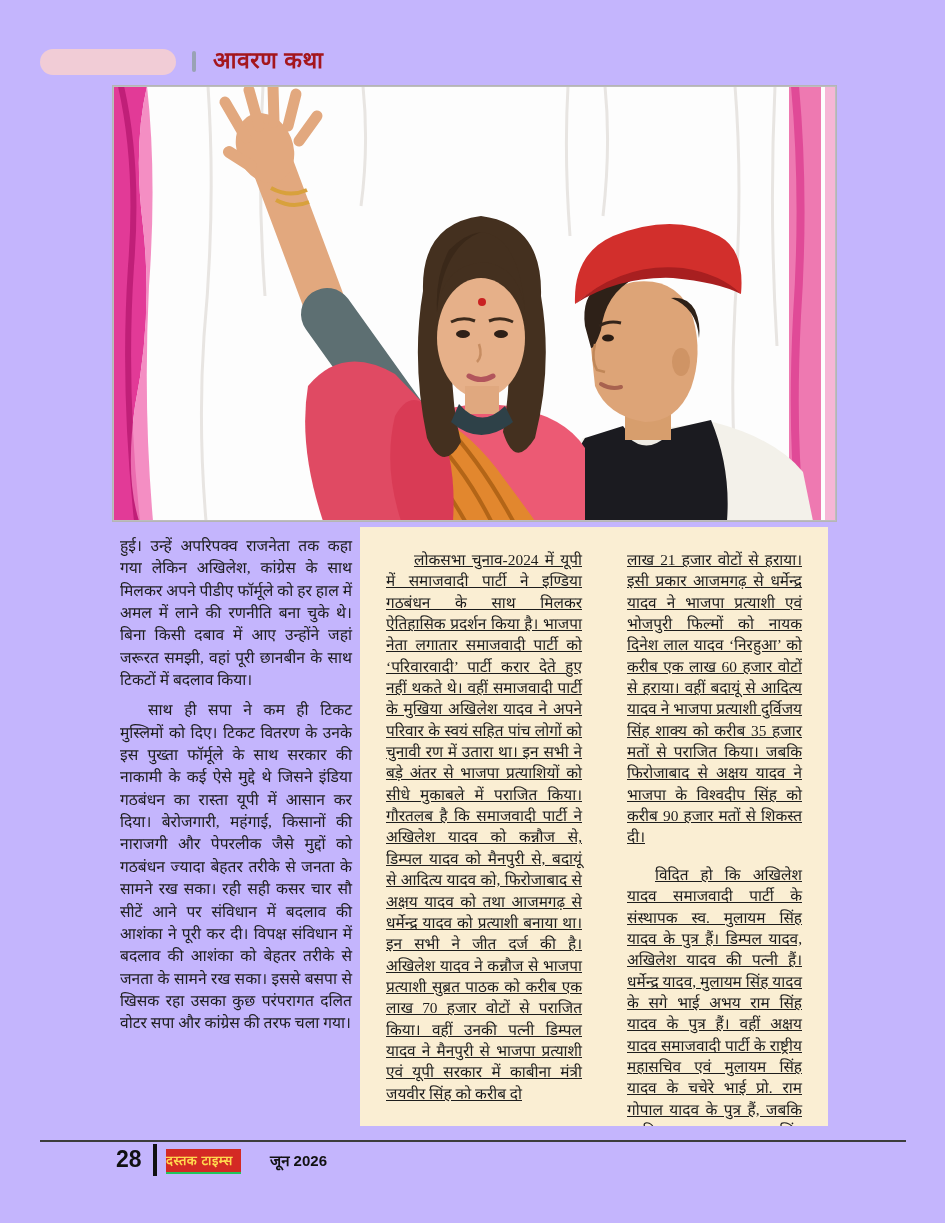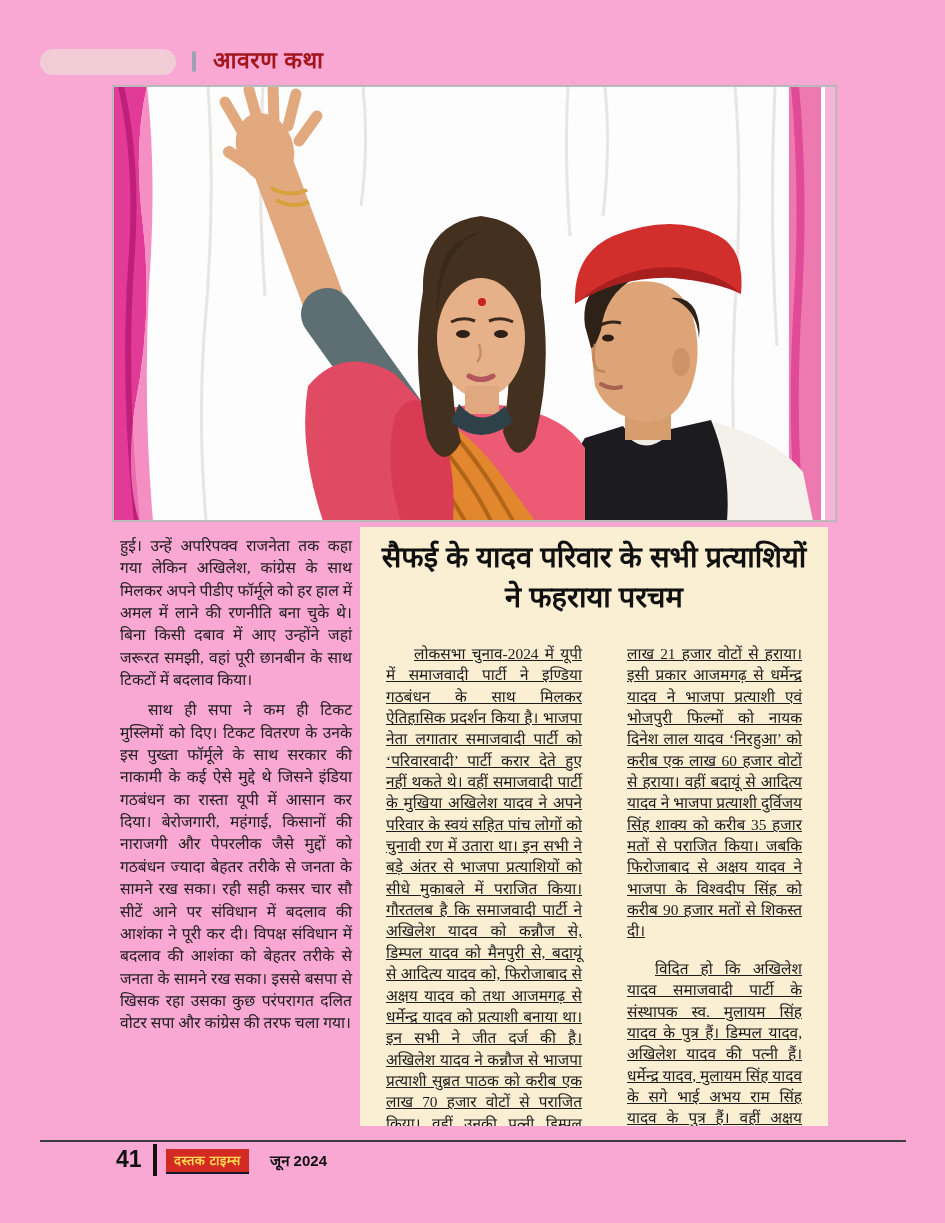--- a/index.html
+++ b/index.html
@@ -1,17 +1,17 @@
 <!DOCTYPE html>
 <html><head>
 <meta charset="utf-8">
 <style>
   html,body{margin:0;padding:0;}
   body{width:945px;height:1223px;background:#ffffff;overflow:hidden;}
-  .page{position:relative;width:945px;height:1223px;background:#f9a8d4;
+  .page{position:relative;width:945px;height:1223px;background:#c4b5fd;
         font-family:"Liberation Serif","DejaVu Serif",serif;color:#1d1d1d;}
 
   
   .hdr-pill{position:absolute;left:40px;top:49px;width:136px;height:26px;
             border-radius:13px;background:#f1ccd6;}
   .hdr-bar{position:absolute;left:192px;top:51px;width:4px;height:21px;
            border-radius:2px;background:#99a2b4;}
   .hdr-label{position:absolute;left:213px;top:43px;font-family:"Liberation Sans","DejaVu Sans",sans-serif;
              font-size:23px;font-weight:bold;color:#a4161d;letter-spacing:.5px;}
 
@@ -37,21 +37,21 @@
   .bcol2{flex:1 1 auto;}
   .bcol p{margin:16px;text-decoration:underline;}
 
   
   .f-rule{position:absolute;left:40px;top:1140px;width:866px;height:2px;background:#3c3c3c;}
   .f-num{position:absolute;left:116px;top:1146px;font-family:"Liberation Sans","DejaVu Sans",sans-serif;
          font-size:23px;font-weight:bold;color:#111;}
   .f-bar{position:absolute;left:153px;top:1144px;width:4px;height:32px;background:#111;}
   .f-logo{position:absolute;left:166px;top:1149px;background:#d42a24;color:#ffd94f;
           font-family:"Liberation Sans","DejaVu Sans",sans-serif;font-size:13px;font-weight:bold;
-          padding:2px 8px 3px 8px;border-bottom:2px solid #0f172a;letter-spacing:.5px;}
+          padding:2px 8px 3px 0;border-bottom:2px solid #22c55e;letter-spacing:.5px;}
   .f-date{position:absolute;left:270px;top:1150px;font-family:"Liberation Sans","DejaVu Sans",sans-serif;
           font-size:15px;font-weight:bold;color:#111;}
 </style>
 </head>
 <body>
 
 <div class="page">
 
   <div class="hdr-pill"></div>
   <div class="hdr-bar"></div>
@@ -149,31 +149,30 @@
       <rect x="0.5" y="0.5" width="722" height="434" fill="none" stroke="#bdbdbd"></rect>
     </svg>
   </div>
 
   <div class="col-left">
     <p>हुई। उन्हें अपरिपक्व राजनेता तक कहा गया लेकिन अखिलेश, कांग्रेस के साथ मिलकर अपने पीडीए फॉर्मूले को हर हाल में अमल में लाने की रणनीति बना चुके थे। बिना किसी दबाव में आए उन्होंने जहां जरूरत समझी, वहां पूरी छानबीन के साथ टिकटों में बदलाव किया।</p>
     <p class="ind">साथ ही सपा ने कम ही टिकट मुस्लिमों को दिए। टिकट वितरण के उनके इस पुख्ता फॉर्मूले के साथ सरकार की नाकामी के कई ऐसे मुद्दे थे जिसने इंडिया गठबंधन का रास्ता यूपी में आसान कर दिया। बेरोजगारी, महंगाई, किसानों की नाराजगी और पेपरलीक जैसे मुद्दों को गठबंधन ज्यादा बेहतर तरीके से जनता के सामने रख सका। रही सही कसर चार सौ सीटें आने पर संविधान में बदलाव की आशंका ने पूरी कर दी। विपक्ष संविधान में बदलाव की आशंका को बेहतर तरीके से जनता के सामने रख सका। इससे बसपा से खिसक रहा उसका कुछ परंपरागत दलित वोटर सपा और कांग्रेस की तरफ चला गया।</p>
   </div>
 
   <div class="box">
-    <h1>सैफई के यादव परिवार के सभी प्रत्याशियों ने फहराया परचम</h1>
     <div class="box-cols">
       <div class="bcol bcol1">
         <p class="ind">लोकसभा चुनाव-2024 में यूपी में समाजवादी पार्टी ने इण्डिया गठबंधन के साथ मिलकर ऐतिहासिक प्रदर्शन किया है। भाजपा नेता लगातार समाजवादी पार्टी को ‘परिवारवादी’ पार्टी करार देते हुए नहीं थकते थे। वहीं समाजवादी पार्टी के मुखिया अखिलेश यादव ने अपने परिवार के स्वयं सहित पांच लोगों को चुनावी रण में उतारा था। इन सभी ने बड़े अंतर से भाजपा प्रत्याशियों को सीधे मुकाबले में पराजित किया। गौरतलब है कि समाजवादी पार्टी ने अखिलेश यादव को कन्नौज से, डिम्पल यादव को मैनपुरी से, बदायूं से आदित्य यादव को, फिरोजाबाद से अक्षय यादव को तथा आजमगढ़ से धर्मेन्द्र यादव को प्रत्याशी बनाया था। इन सभी ने जीत दर्ज की है। अखिलेश यादव ने कन्नौज से भाजपा प्रत्याशी सुब्रत पाठक को करीब एक लाख 70 हजार वोटों से पराजित किया। वहीं उनकी पत्नी डिम्पल यादव ने मैनपुरी से भाजपा प्रत्याशी एवं यूपी सरकार में काबीना मंत्री जयवीर सिंह को करीब दो</p>
       </div>
       <div class="bcol bcol2">
         <p>लाख 21 हजार वोटों से हराया। इसी प्रकार आजमगढ़ से धर्मेन्द्र यादव ने भाजपा प्रत्याशी एवं भोजपुरी फिल्मों को नायक दिनेश लाल यादव ‘निरहुआ’ को करीब एक लाख 60 हजार वोटों से हराया। वहीं बदायूं से आदित्य यादव ने भाजपा प्रत्याशी दुर्विजय सिंह शाक्य को करीब 35 हजार मतों से पराजित किया। जबकि फिरोजाबाद से अक्षय यादव ने भाजपा के विश्वदीप सिंह को करीब 90 हजार मतों से शिकस्त दी।</p>
         <p class="ind">विदित हो कि अखिलेश यादव समाजवादी पार्टी के संस्थापक स्व. मुलायम सिंह यादव के पुत्र हैं। डिम्पल यादव, अखिलेश यादव की पत्नी हैं। धर्मेन्द्र यादव, मुलायम सिंह यादव के सगे भाई अभय राम सिंह यादव के पुत्र हैं। वहीं अक्षय यादव समाजवादी पार्टी के राष्ट्रीय महासचिव एवं मुलायम सिंह यादव के चचेरे भाई प्रो. राम गोपाल यादव के पुत्र हैं, जबकि आदित्य यादव मुलायम सिंह यादव के सगे भाई शिवपाल सिंह यादव के पुत्र हैं।</p>
       </div>
     </div>
   </div>
 
   <div class="f-rule"></div>
-  <span class="f-num">41</span>
+  <span class="f-num">28</span>
   <span class="f-bar"></span>
   <span class="f-logo">दस्तक टाइम्स</span>
-  <span class="f-date">जून 2024</span>
+  <span class="f-date">जून 2026</span>
 
 </div>
 
 </body></html>

